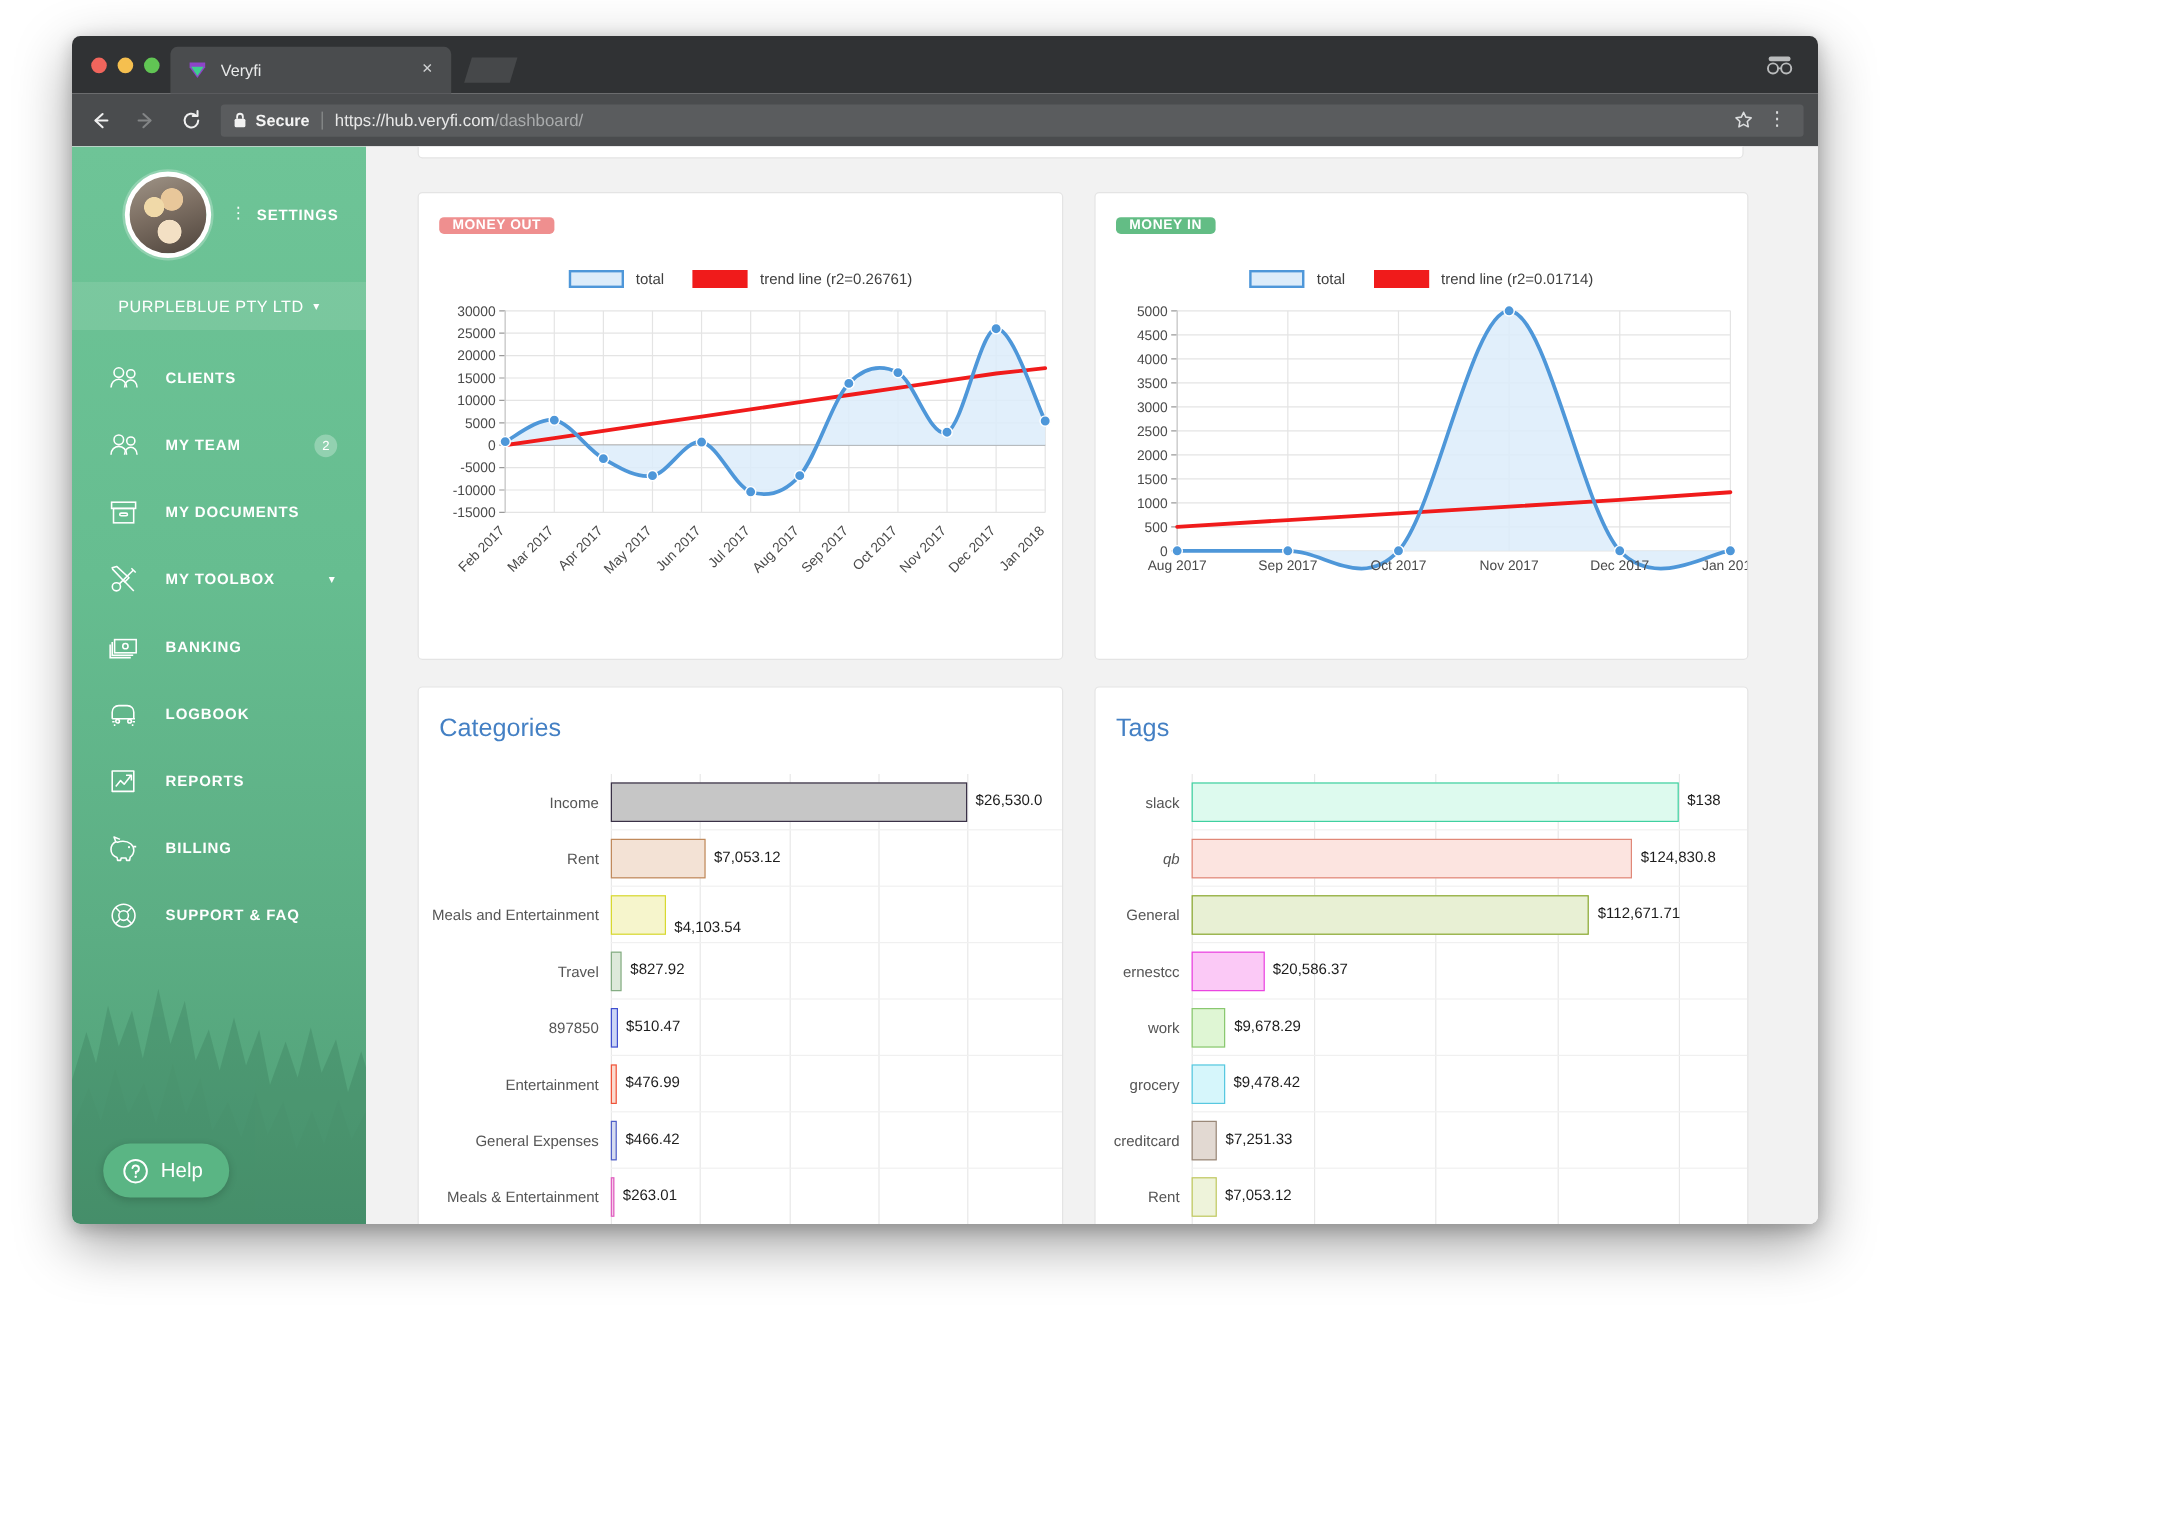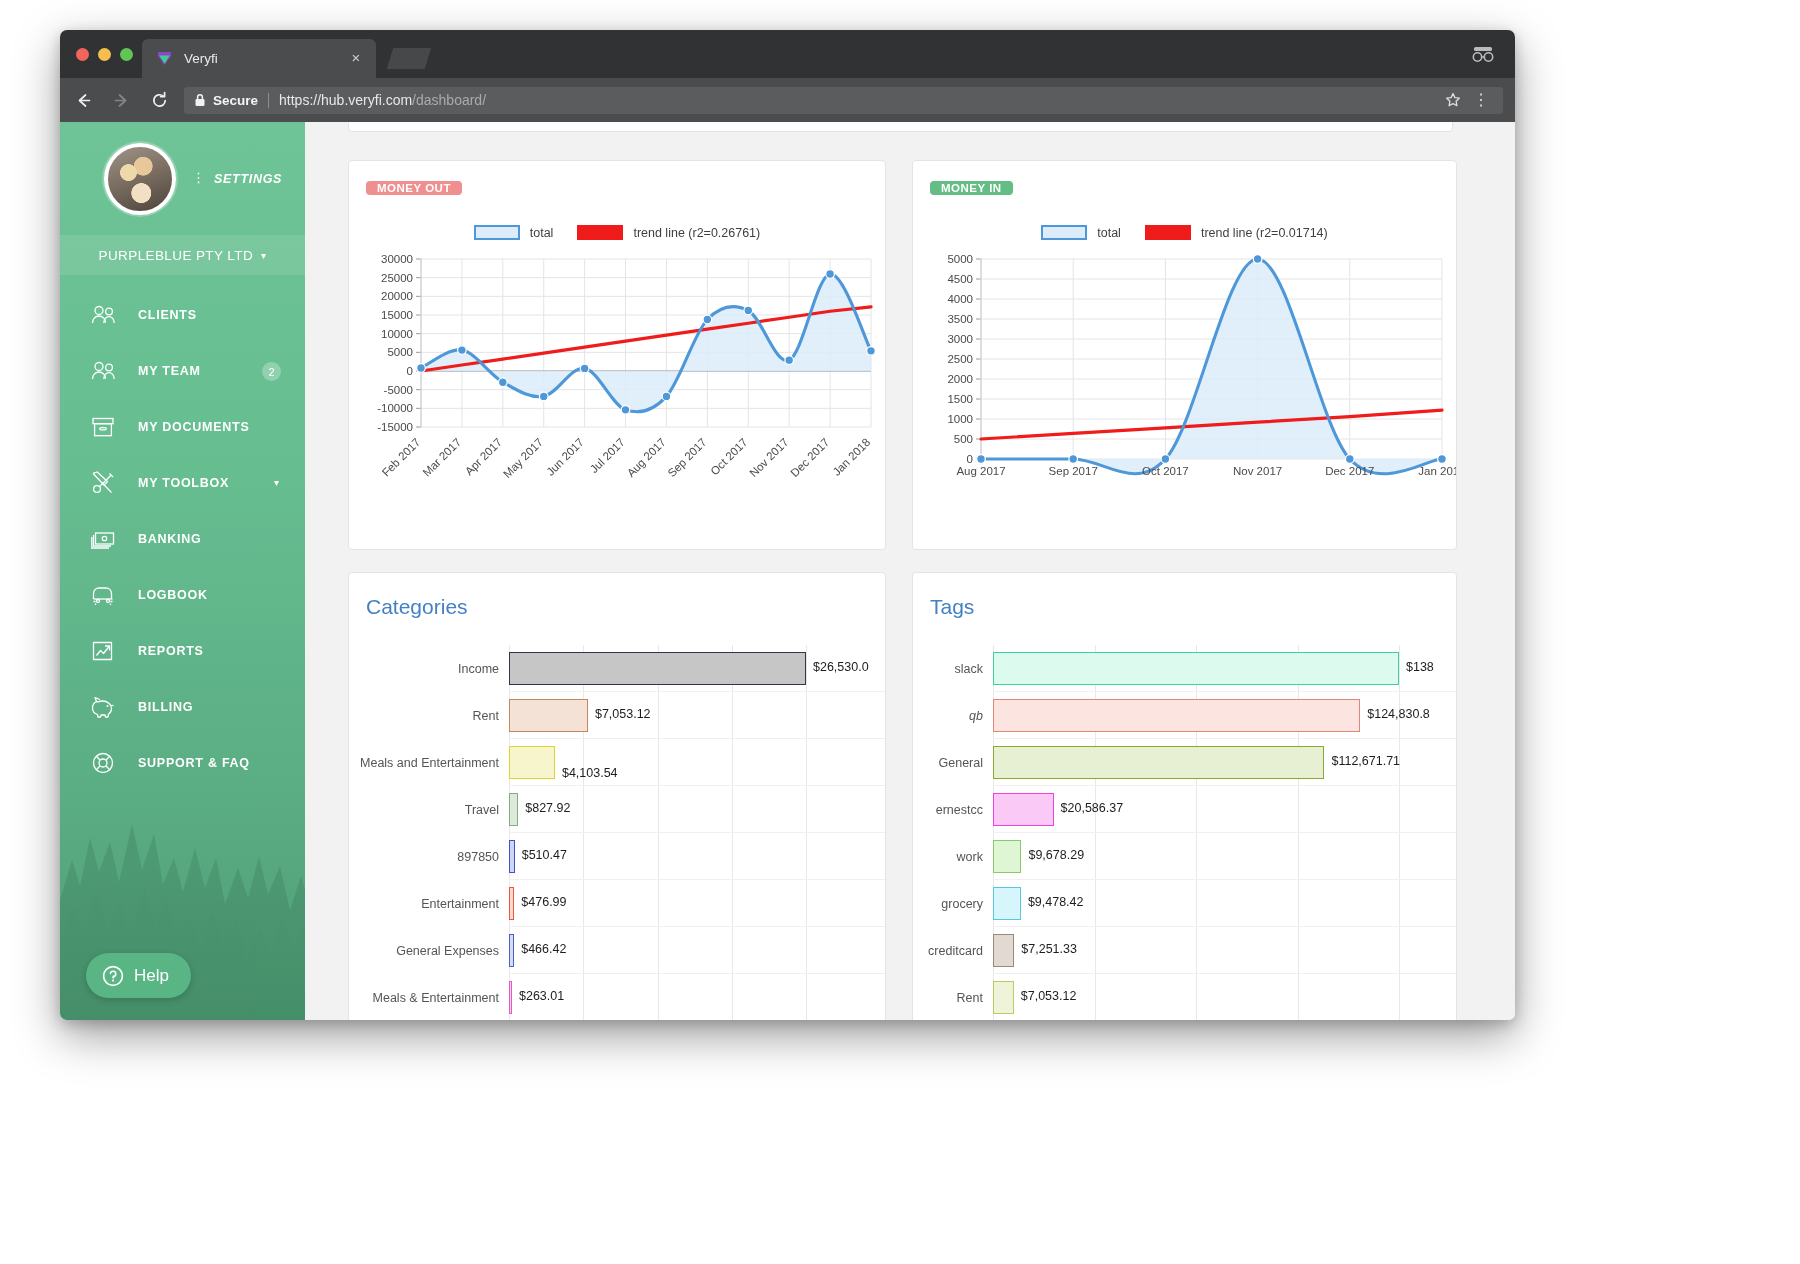--- a/index.html
+++ b/index.html
@@ -146,21 +146,21 @@
   }
   #settings-wrap {
     display: flex; align-items: center;
     margin-left: 16px;
   }
   #settings-dots {
     color: #ffffff; font-size: 13px; line-height: 4.5px;
     letter-spacing: 0; margin-right: 9px;
   }
   #settings-label {
-    color: #ffffff; font-size: 12.5px; font-weight: bold; letter-spacing: 0.7px; font-style: italic;
+    color: #ffffff; font-size: 12.5px; font-weight: bold; letter-spacing: 0.7px;
   }
   #company {
     position: relative;
     height: 40px;
     background: rgba(255,255,255,0.10);
     display: flex; align-items: center; justify-content: center;
     color: #ffffff; font-size: 13.5px; letter-spacing: 0.4px;
   }
   #company .caret { margin-left: 8px; font-size: 10px; }
   #nav { position: relative; padding-top: 12px; }

